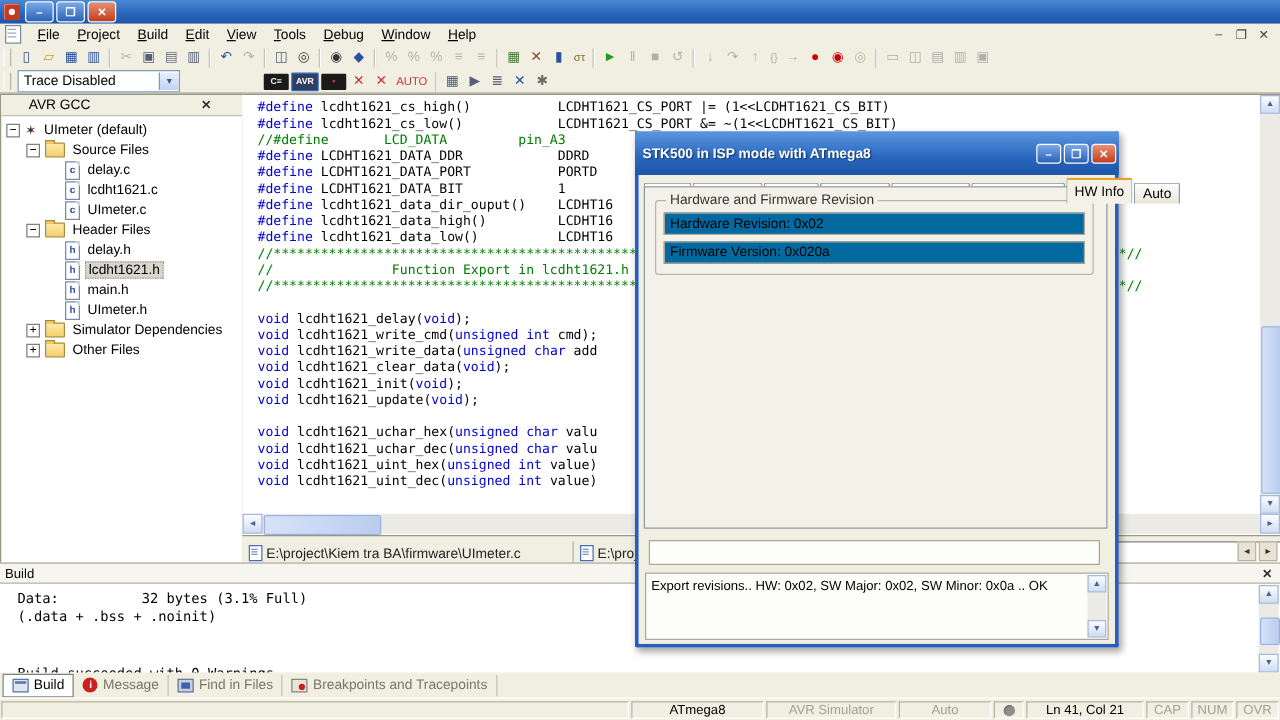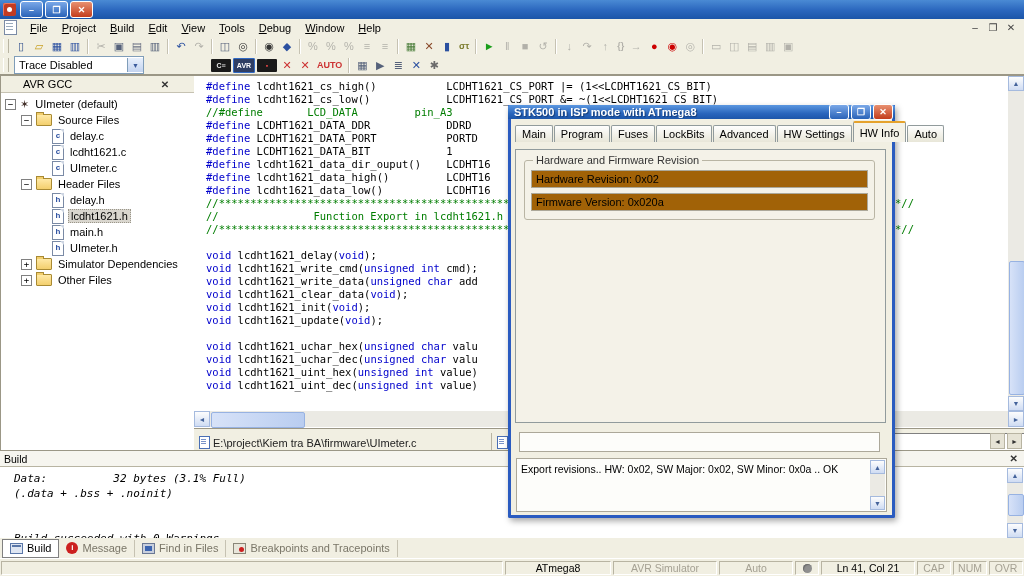--- a/index.html
+++ b/index.html
@@ -29,21 +29,21 @@
   .menu-spacer{flex:1;}
   .mdi-btns{display:flex;gap:4px;margin-right:6px;color:#444;font-size:10px;}
   .mdi-btns span{width:14px;text-align:center;}
   
   .toolbar{position:absolute;left:0;width:1024px;background:#f1efe2;display:flex;align-items:center;}
   .toolbar1{top:36px;height:20px;}
   .toolbar2{top:56px;height:18px;border-bottom:1px solid #9b9786;}
   .grip{width:4px;height:14px;margin:0 3px;border-left:1px solid #fff;border-right:1px solid #b8b4a2;}
   .tb-btn{width:18px;height:17px;display:flex;align-items:center;justify-content:center;
     font-size:11px;line-height:1;cursor:default;}
-  .tb-btn.wide{width:auto;padding:0 3px;font-size:9px;font-weight:bold;letter-spacing:0;}
+  .tb-btn.wide{width:auto;padding:0 3px;font-size:9px;font-weight:normal;letter-spacing:0;}
   .tb-btn.dis{opacity:.45;filter:grayscale(1);}
   .tb-btn.chip{width:20px;height:13px;font-size:7px;font-weight:bold;border-radius:1px;margin:0 1px;}
   .tb-btn.pressed{border:1px solid #316ac5;background:#c9d8f2;}
   .tb-sep{width:1px;height:15px;background:#c6c2b2;border-right:1px solid #fff;margin:0 3px;}
   .combo{width:128px;height:16px;background:#fff;border:1px solid #7f9db9;margin-left:2px;
     display:flex;align-items:center;font-size:11px;}
   .combo .cval{flex:1;padding-left:4px;}
   .combo .cbtn{width:15px;height:14px;background:linear-gradient(180deg,#e8f0fc,#c3d3ef);
     border-left:1px solid #7f9db9;display:flex;align-items:center;justify-content:center;font-size:7px;color:#3a5a9b;}
   
@@ -93,21 +93,21 @@
   .ftab.active{background:#fff;border:1px solid #808080;border-bottom:none;font-weight:bold;justify-content:flex-end;}
   .ft-ic{width:9px;height:11px;background:#fff;border:1px solid #4a6fb5;margin-right:3px;flex:none;position:relative;}
   .ft-ic:after{content:"";position:absolute;left:1px;top:2px;width:5px;height:1px;background:#7a93c8;box-shadow:0 2px 0 #7a93c8,0 4px 0 #7a93c8;}
   .ft-arrows{position:absolute;right:2px;bottom:3px;display:flex;gap:2px;}
   .ft-arrow{width:13px;height:14px;background:#e6e3d5;border:1px solid #b8b4a2;font-size:7px;color:#333;
     display:flex;align-items:center;justify-content:center;}
   
   .build-panel{position:absolute;left:0;top:450px;width:1024px;height:88px;background:#fff;border-top:1px solid #9b9786;}
   .bp-header{height:15px;background:#f6f5ef;border-bottom:1px solid #b8b4a2;display:flex;align-items:center;padding:0 4px;font-size:10.5px;}
   .bp-header .x{margin-left:auto;margin-right:2px;font-weight:bold;font-size:10px;color:#333;}
-  .bp-body{position:absolute;left:0;top:16px;right:17px;bottom:0;overflow:hidden;padding:4px 0 0 14px;font-style:italic;}
+  .bp-body{position:absolute;left:0;top:16px;right:17px;bottom:0;overflow:hidden;padding:4px 0 0 14px;}
   .bl{font-family:"DejaVu Sans Mono",monospace;font-size:11px;line-height:15px;white-space:pre;color:#000;}
   .bp-vsb{position:absolute;right:1px;top:17px;width:16px;height:70px;background:#ebeae4;}
   .bp-vsb .sb-btn{width:16px;height:15px;}
   .bp-vsb .down{position:absolute;bottom:0;}
   .bp-vsb .sb-thumb{left:1px;width:14px;top:26px;height:20px;}
   
   .bottom-tabs{position:absolute;left:0;top:538px;width:1024px;height:20px;background:#f1efe2;
     display:flex;align-items:center;padding-left:2px;box-sizing:border-box;}
   .btab{height:17px;display:flex;align-items:center;padding:0 7px;color:#7a7668;border-right:1px solid #c6c2b2;}
   .btab.active{background:#fff;border:1px solid #808080;color:#000;}
@@ -124,31 +124,31 @@
     border-top:1px solid #fff;display:flex;align-items:center;font-size:10.5px;color:#000;}
   .sseg{height:14px;margin:0 1px;border:1px solid;border-color:#b8b4a2 #fff #fff #b8b4a2;
     display:flex;align-items:center;justify-content:center;padding:0 6px;box-sizing:border-box;white-space:nowrap;}
   .sseg.grow{flex:1;justify-content:flex-start;}
   .sseg.dim{color:#a5a193;}
   .dot{width:9px;height:9px;border-radius:50%;background:#8f8f8f;box-shadow:inset 1px 1px 1px #6d6d6d;}
   
   .dialog{position:absolute;left:508px;top:105px;width:387px;height:413px;
     border:3px solid #2a5bc0;border-top:none;border-radius:0 0 2px 2px;background:#f1efe2;
     box-shadow:2px 3px 6px rgba(0,0,0,.35);box-sizing:border-box;z-index:50;}
-  .dlg-title{height:14px;margin:0 -3px;background:linear-gradient(180deg,#5b97e0 0%,#2a66bd 60%,#1d56aa 100%);
+  .dlg-title{height:35px;margin:0 -3px;background:linear-gradient(180deg,#5b97e0 0%,#2a66bd 60%,#1d56aa 100%);
     display:flex;align-items:center;color:#fff;font-weight:bold;padding-left:6px;border-radius:2px 2px 0 0;}
   .dlg-title .tb-caption{flex:1;}
   .dlg-tabs{display:flex;align-items:flex-end;height:19px;margin:4px 4px 0 4px;}
   .dtab{height:16px;display:flex;align-items:center;padding:0 6px;background:linear-gradient(180deg,#fefefe,#e8e6d8);
     border:1px solid #919b9c;border-bottom:none;border-radius:2px 2px 0 0;margin-right:1px;color:#000;white-space:nowrap;}
   .dtab.active{height:19px;background:#f4f2e8;position:relative;z-index:2;border-top:2px solid #e5a22c;}
   .dlg-page{position:absolute;left:4px;right:6px;top:44px;height:272px;background:#f4f2e8;border:1px solid #919b9c;}
   .groupbox{position:absolute;left:8px;right:10px;top:10px;height:58px;border:1px solid #b9b5a4;border-radius:3px;}
   .gb-label{position:absolute;left:8px;top:-7px;background:#f4f2e8;padding:0 3px;color:#333;}
-  .gb-field{position:absolute;left:6px;right:6px;height:16px;background:#a16207;border:1px solid #aca899;
+  .gb-field{position:absolute;left:6px;right:6px;height:16px;background:#0369a1;border:1px solid #aca899;
     display:flex;align-items:center;padding-left:4px;color:#000;}
   .gb-f0{top:9px;} .gb-f1{top:32px;}
   .dlg-strip{position:absolute;left:8px;right:12px;top:327px;height:18px;background:#fdfdfa;border:1px solid #aca899;}
   .dlg-log{position:absolute;left:5px;right:5px;top:353px;height:52px;background:#fdfdfa;border:1px solid #aca899;}
   .dlg-log-text{position:absolute;left:4px;top:4px;right:20px;font-size:10.5px;color:#000;}
   .dlg-vsb{position:absolute;right:1px;top:1px;width:15px;bottom:1px;background:#ebeae4;}
   .dlg-vsb .sb-btn{width:15px;height:14px;}
   .dlg-vsb .down{position:absolute;bottom:0;}
 </style>
 </head>
@@ -363,21 +363,21 @@
         <div class="sb-btn">▲</div>
         <div class="sb-thumb"></div>
         <div class="sb-btn down">▼</div>
       </div>
       <div class="hsb">
         <div class="sb-btn">◄</div>
         <div class="sb-thumb"></div>
         <div class="sb-btn right">►</div>
       </div>
       <div class="ftabs" id="ftabs">
-          <div class="ftab" style="width: 298px;">
+          <div class="ftab" style="width: 265px;">
             <span class="ft-ic"></span>
             <span>E:\project\Kiem tra BA\firmware\UImeter.c</span>
           </div>
           <div class="ftab" style="width: 210px;">
             <span class="ft-ic"></span>
             <span>E:\project\Kiem tra BA\firmware</span>
           </div>
           <div class="ftab active" style="width: 426px;"></div>
           <div class="ft-arrows">
             <div class="ft-arrow">◄</div>

